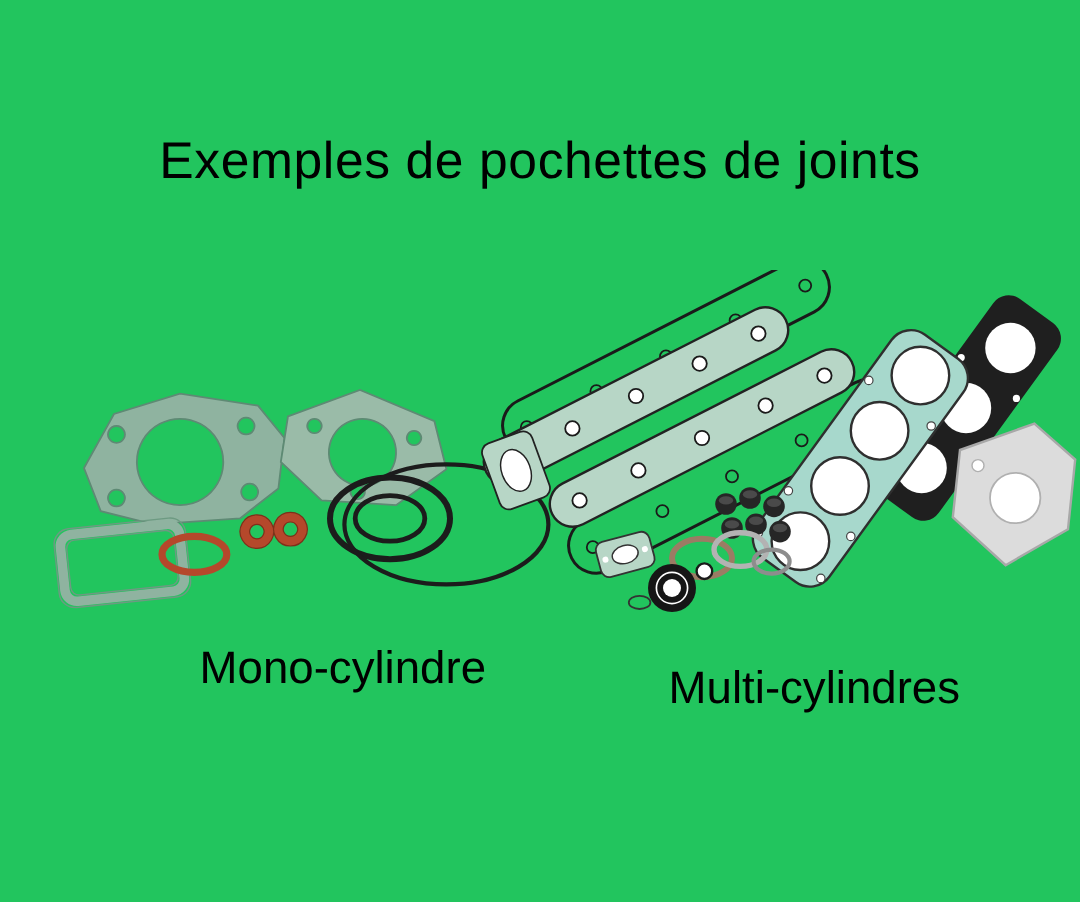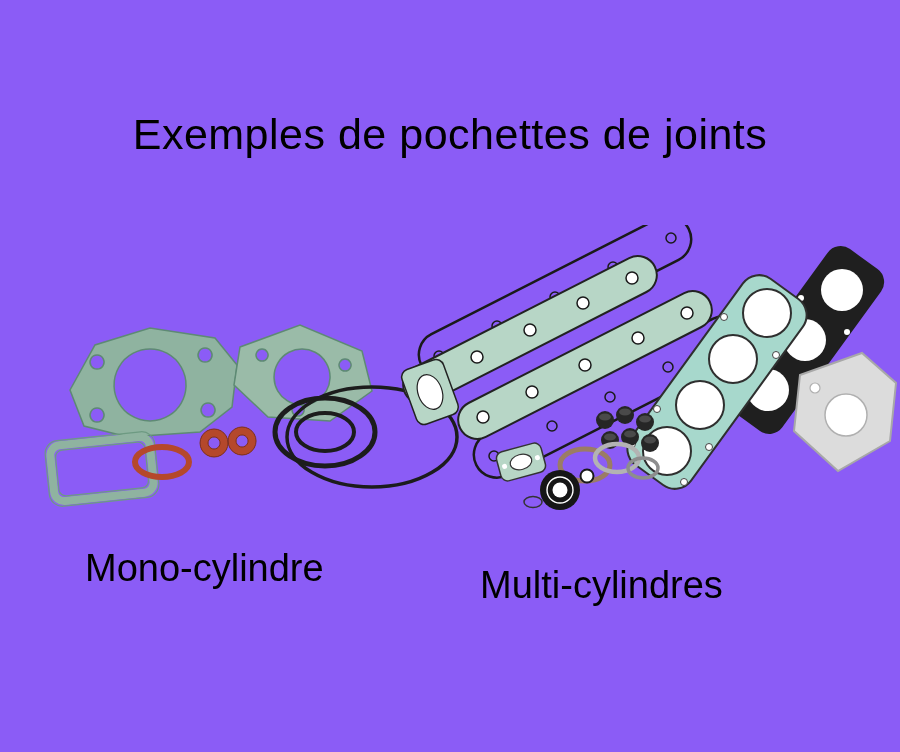--- a/index.html
+++ b/index.html
@@ -5,21 +5,21 @@
   html, body {
     margin: 0;
     padding: 0;
     background: #ffffff;
     font-family: "Liberation Sans", sans-serif;
   }
   .page {
     position: relative;
     width: 900px;
     height: 752px;
-    background: #8b5cf6;
+    background: #22c55e;
     overflow: hidden;
   }
   .title {
     position: absolute;
     top: 108px;
     left: 0;
     width: 900px;
     text-align: center;
     color: #000000;
     font-size: 43px;
@@ -30,24 +30,23 @@
   .illustration {
     position: absolute;
     top: 225px;
     left: 0;
   }
   .caption {
     position: absolute;
     color: #000000;
     font-size: 38px;
     font-weight: 400;
-    text-align: left;
+    text-align: right;
     width: 320px;
     z-index: 2;
-    margin-top: 11px;
   }
   .caption-mono  { top: 536px; left: 85px; }
   .caption-multi { top: 553px; left: 480px; }
 </style>
 </head>
 <body>
 
 <div class="page">
 
   <div class="title">

